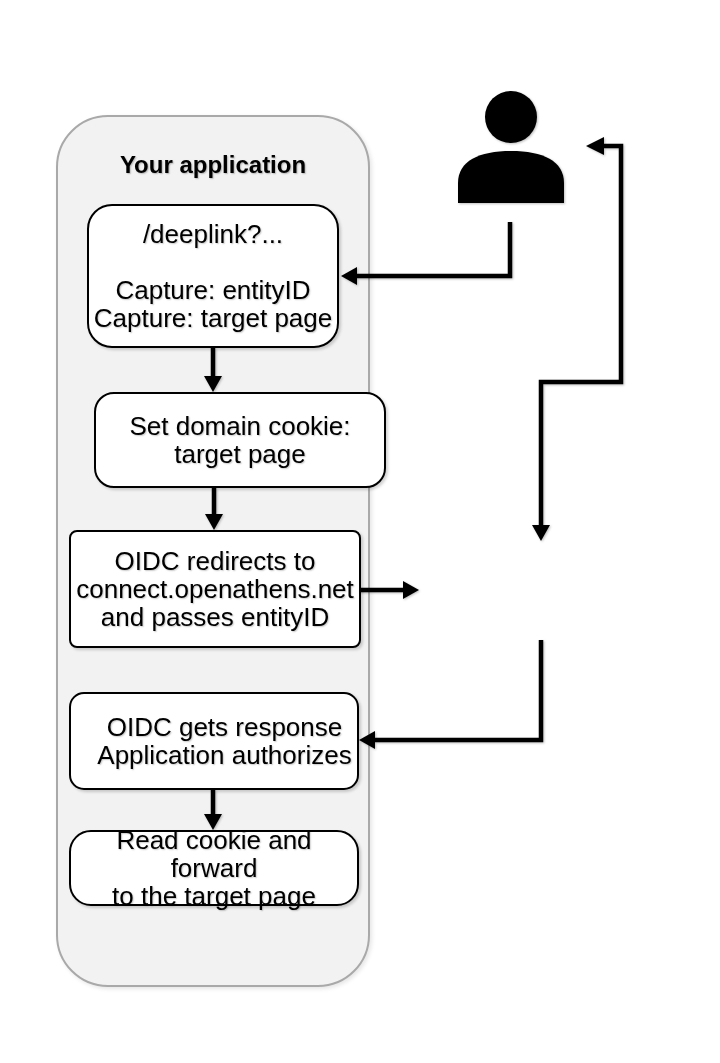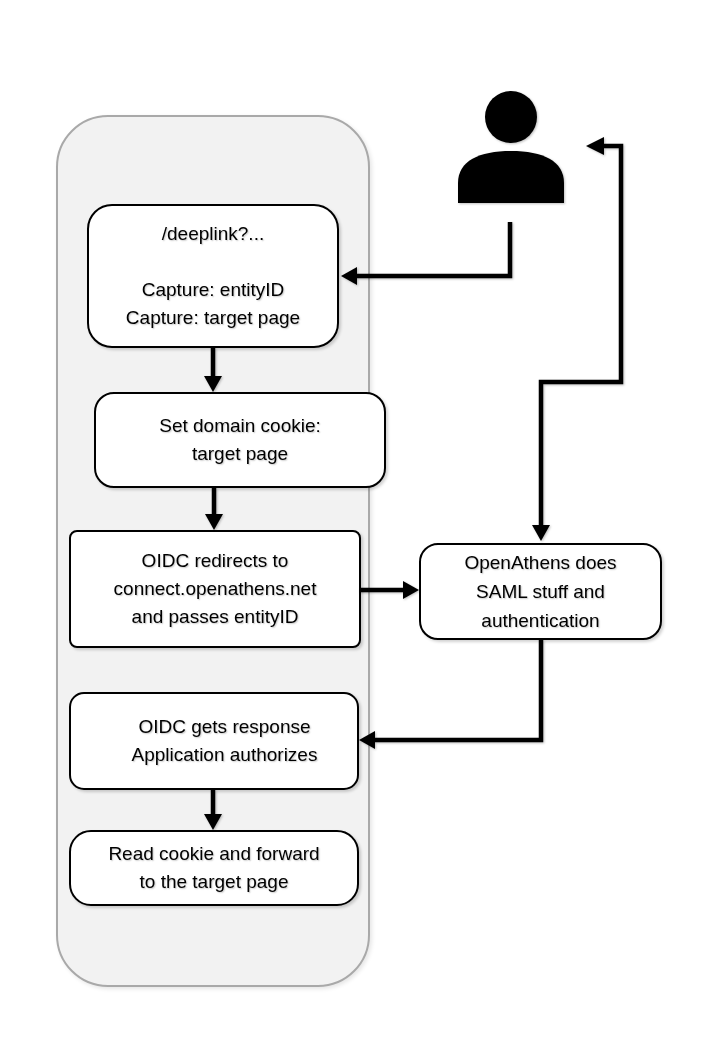--- a/index.html
+++ b/index.html
@@ -34,21 +34,21 @@
   }
   .node {
     position: absolute;
     background: #ffffff;
     border: 2.5px solid #000000;
     box-sizing: border-box;
     display: flex;
     align-items: center;
     justify-content: center;
     text-align: center;
-    font-size: 19px;
+    font-size: 26px;
     line-height: 28px;
     white-space: pre-line;
     box-shadow: 2px 2px 3px rgba(0,0,0,0.18);
     text-shadow: 1px 1px 1.5px rgba(0,0,0,0.22);
   }
   .node-deeplink      { left: 87px;  top: 204px; width: 252px; height: 144px; border-radius: 25px; }
   .node-set-cookie    { left: 69px;  top: 392px; width: 292px; height: 96px;  border-radius: 20px; margin-left: 25px; }
   .node-oidc-redirect { left: 69px;  top: 530px; width: 292px; height: 118px; border-radius: 8px; }
   .node-oidc-response { left: 69px;  top: 692px; width: 290px; height: 98px;  border-radius: 15px; padding-left: 21px; }
   .node-read-cookie   { left: 69px;  top: 830px; width: 290px; height: 76px;  border-radius: 22px; }
@@ -66,33 +66,31 @@
   }
   .arrows-layer .head { fill: #000000; stroke: none; }
   .shadowed { filter: drop-shadow(1.5px 1.5px 1px rgba(0,0,0,0.25)); }
 </style>
 </head>
 <body>
 
 <div class="stage">
 
   <div class="app-container"></div>
+  <div class="diagram-title">Your application</div>
 
   <div class="node node-deeplink">/deeplink?...
 
 Capture: entityID
 Capture: target page</div>
   <div class="node node-set-cookie">Set domain cookie:
 target page</div>
   <div class="node node-oidc-redirect">OIDC redirects to
 connect.openathens.net
 and passes entityID</div>
-  <div class="node node-openathens">OpenAthens does
-SAML stuff and
-authentication</div>
   <div class="node node-oidc-response">OIDC gets response
 Application authorizes</div>
   <div class="node node-read-cookie">Read cookie and forward
 to the target page</div>
 
   <svg class="arrows-layer" viewBox="0 0 720 1063">
 
     <g class="shadowed">
       <circle cx="511" cy="117" r="26" fill="#000000"></circle>
       <path d="M458,203 L458,183 C458,161 479,151 511,151 C543,151 564,161 564,183 L564,203 Z" fill="#000000"></path>

